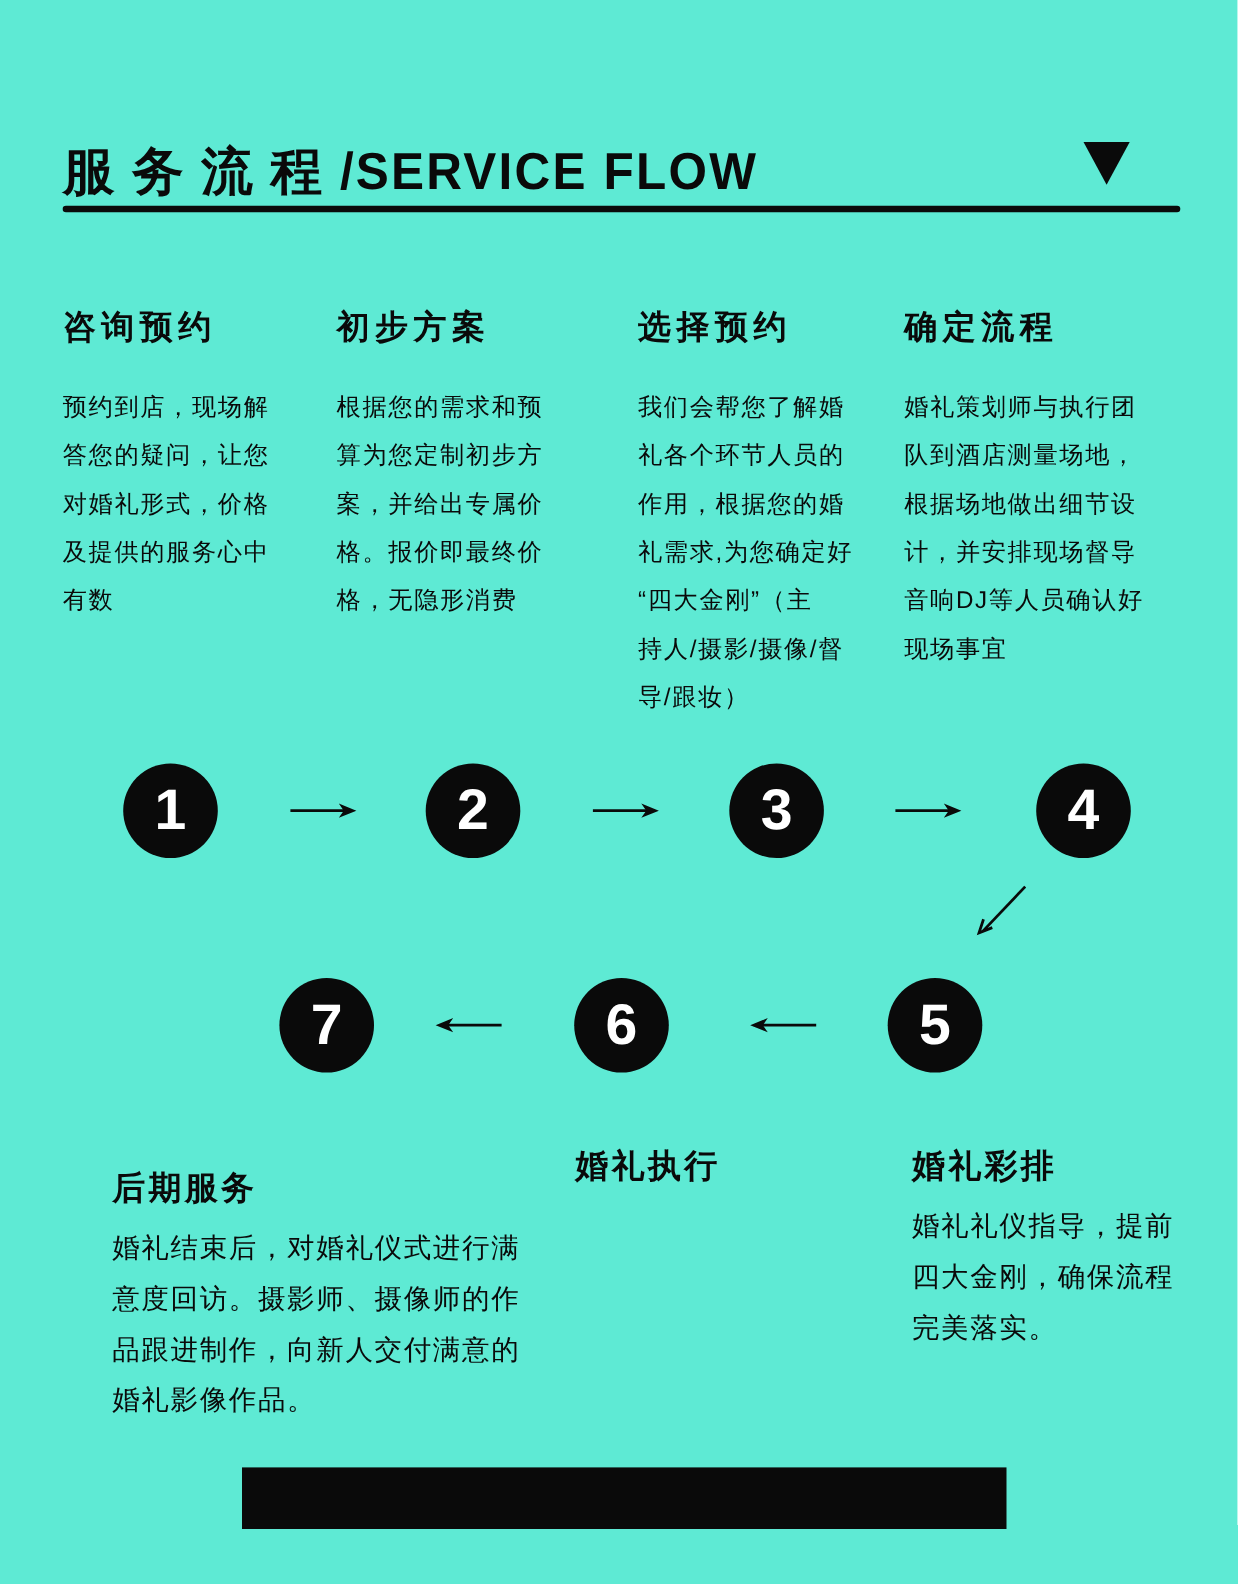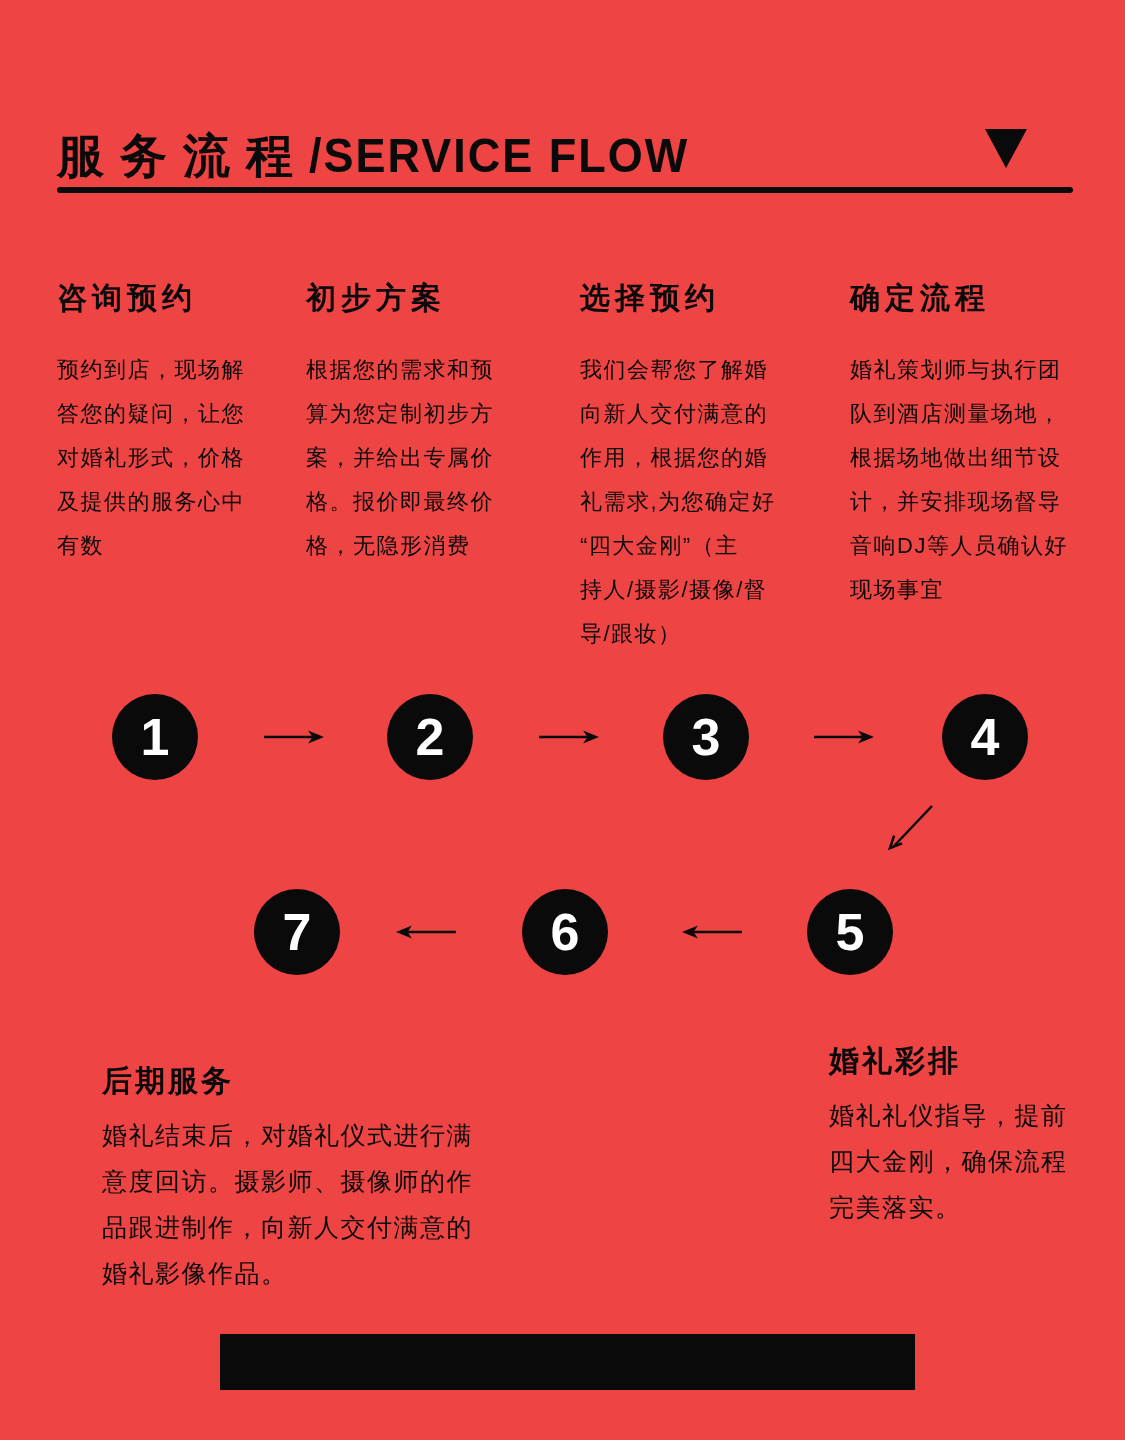--- a/index.html
+++ b/index.html
@@ -5,21 +5,21 @@
   * { margin: 0; padding: 0; box-sizing: border-box; }
   html, body { background: #ffffff; }
   body {
     font-family: "Liberation Sans", "DejaVu Sans", sans-serif;
     color: #0a0a0a;
   }
   .page {
     position: relative;
     width: 1125px;
     height: 1440px;
-    background: #ef4444;
+    background: #5eead4;
     overflow: hidden;
   }
 
   
   .title-row {
     position: absolute;
     left: 57px;
     top: 126px;
     width: 1016px;
     height: 60px;
@@ -71,21 +71,21 @@
   .step-col .body {
     margin-top: 32px;
     font-size: 22px;
     line-height: 44px;
     letter-spacing: 1.5px;
     white-space: pre-line;
   }
   .col-1 { left: 57px;  width: 235px; }
   .col-2 { left: 306px; width: 235px; }
   .col-3 { left: 580px; width: 245px; }
-  .col-4 { left: 822px; width: 250px; margin-left: 28px; }
+  .col-4 { left: 822px; width: 250px; }
 
   
   .circle {
     position: absolute;
     width: 86px;
     height: 86px;
     background: #0a0a0a;
     border-radius: 50%;
     display: flex;
     align-items: center;
@@ -157,21 +157,21 @@
     <h2>初步方案</h2>
     <div class="body">根据您的需求和预
 算为您定制初步方
 案，并给出专属价
 格。报价即最终价
 格，无隐形消费</div>
   </div>
   <div class="step-col col-3">
     <h2>选择预约</h2>
     <div class="body">我们会帮您了解婚
-向新人交付满意的
+礼各个环节人员的
 作用，根据您的婚
 礼需求,为您确定好
 “四大金刚”（主
 持人/摄影/摄像/督
 导/跟妆）</div>
   </div>
   <div class="step-col col-4">
     <h2>确定流程</h2>
     <div class="body">婚礼策划师与执行团
 队到酒店测量场地，
@@ -232,20 +232,21 @@
   </svg>
 
   <div class="bottom-sec sec-7">
     <h2>后期服务</h2>
     <div class="body">婚礼结束后，对婚礼仪式进行满
 意度回访。摄影师、摄像师的作
 品跟进制作，向新人交付满意的
 婚礼影像作品。</div>
   </div>
   <div class="bottom-sec sec-6">
+    <h2>婚礼执行</h2>
   </div>
   <div class="bottom-sec sec-5">
     <h2>婚礼彩排</h2>
     <div class="body">婚礼礼仪指导，提前
 四大金刚，确保流程
 完美落实。</div>
   </div>
 
   <div class="footer-bar"></div>
 

